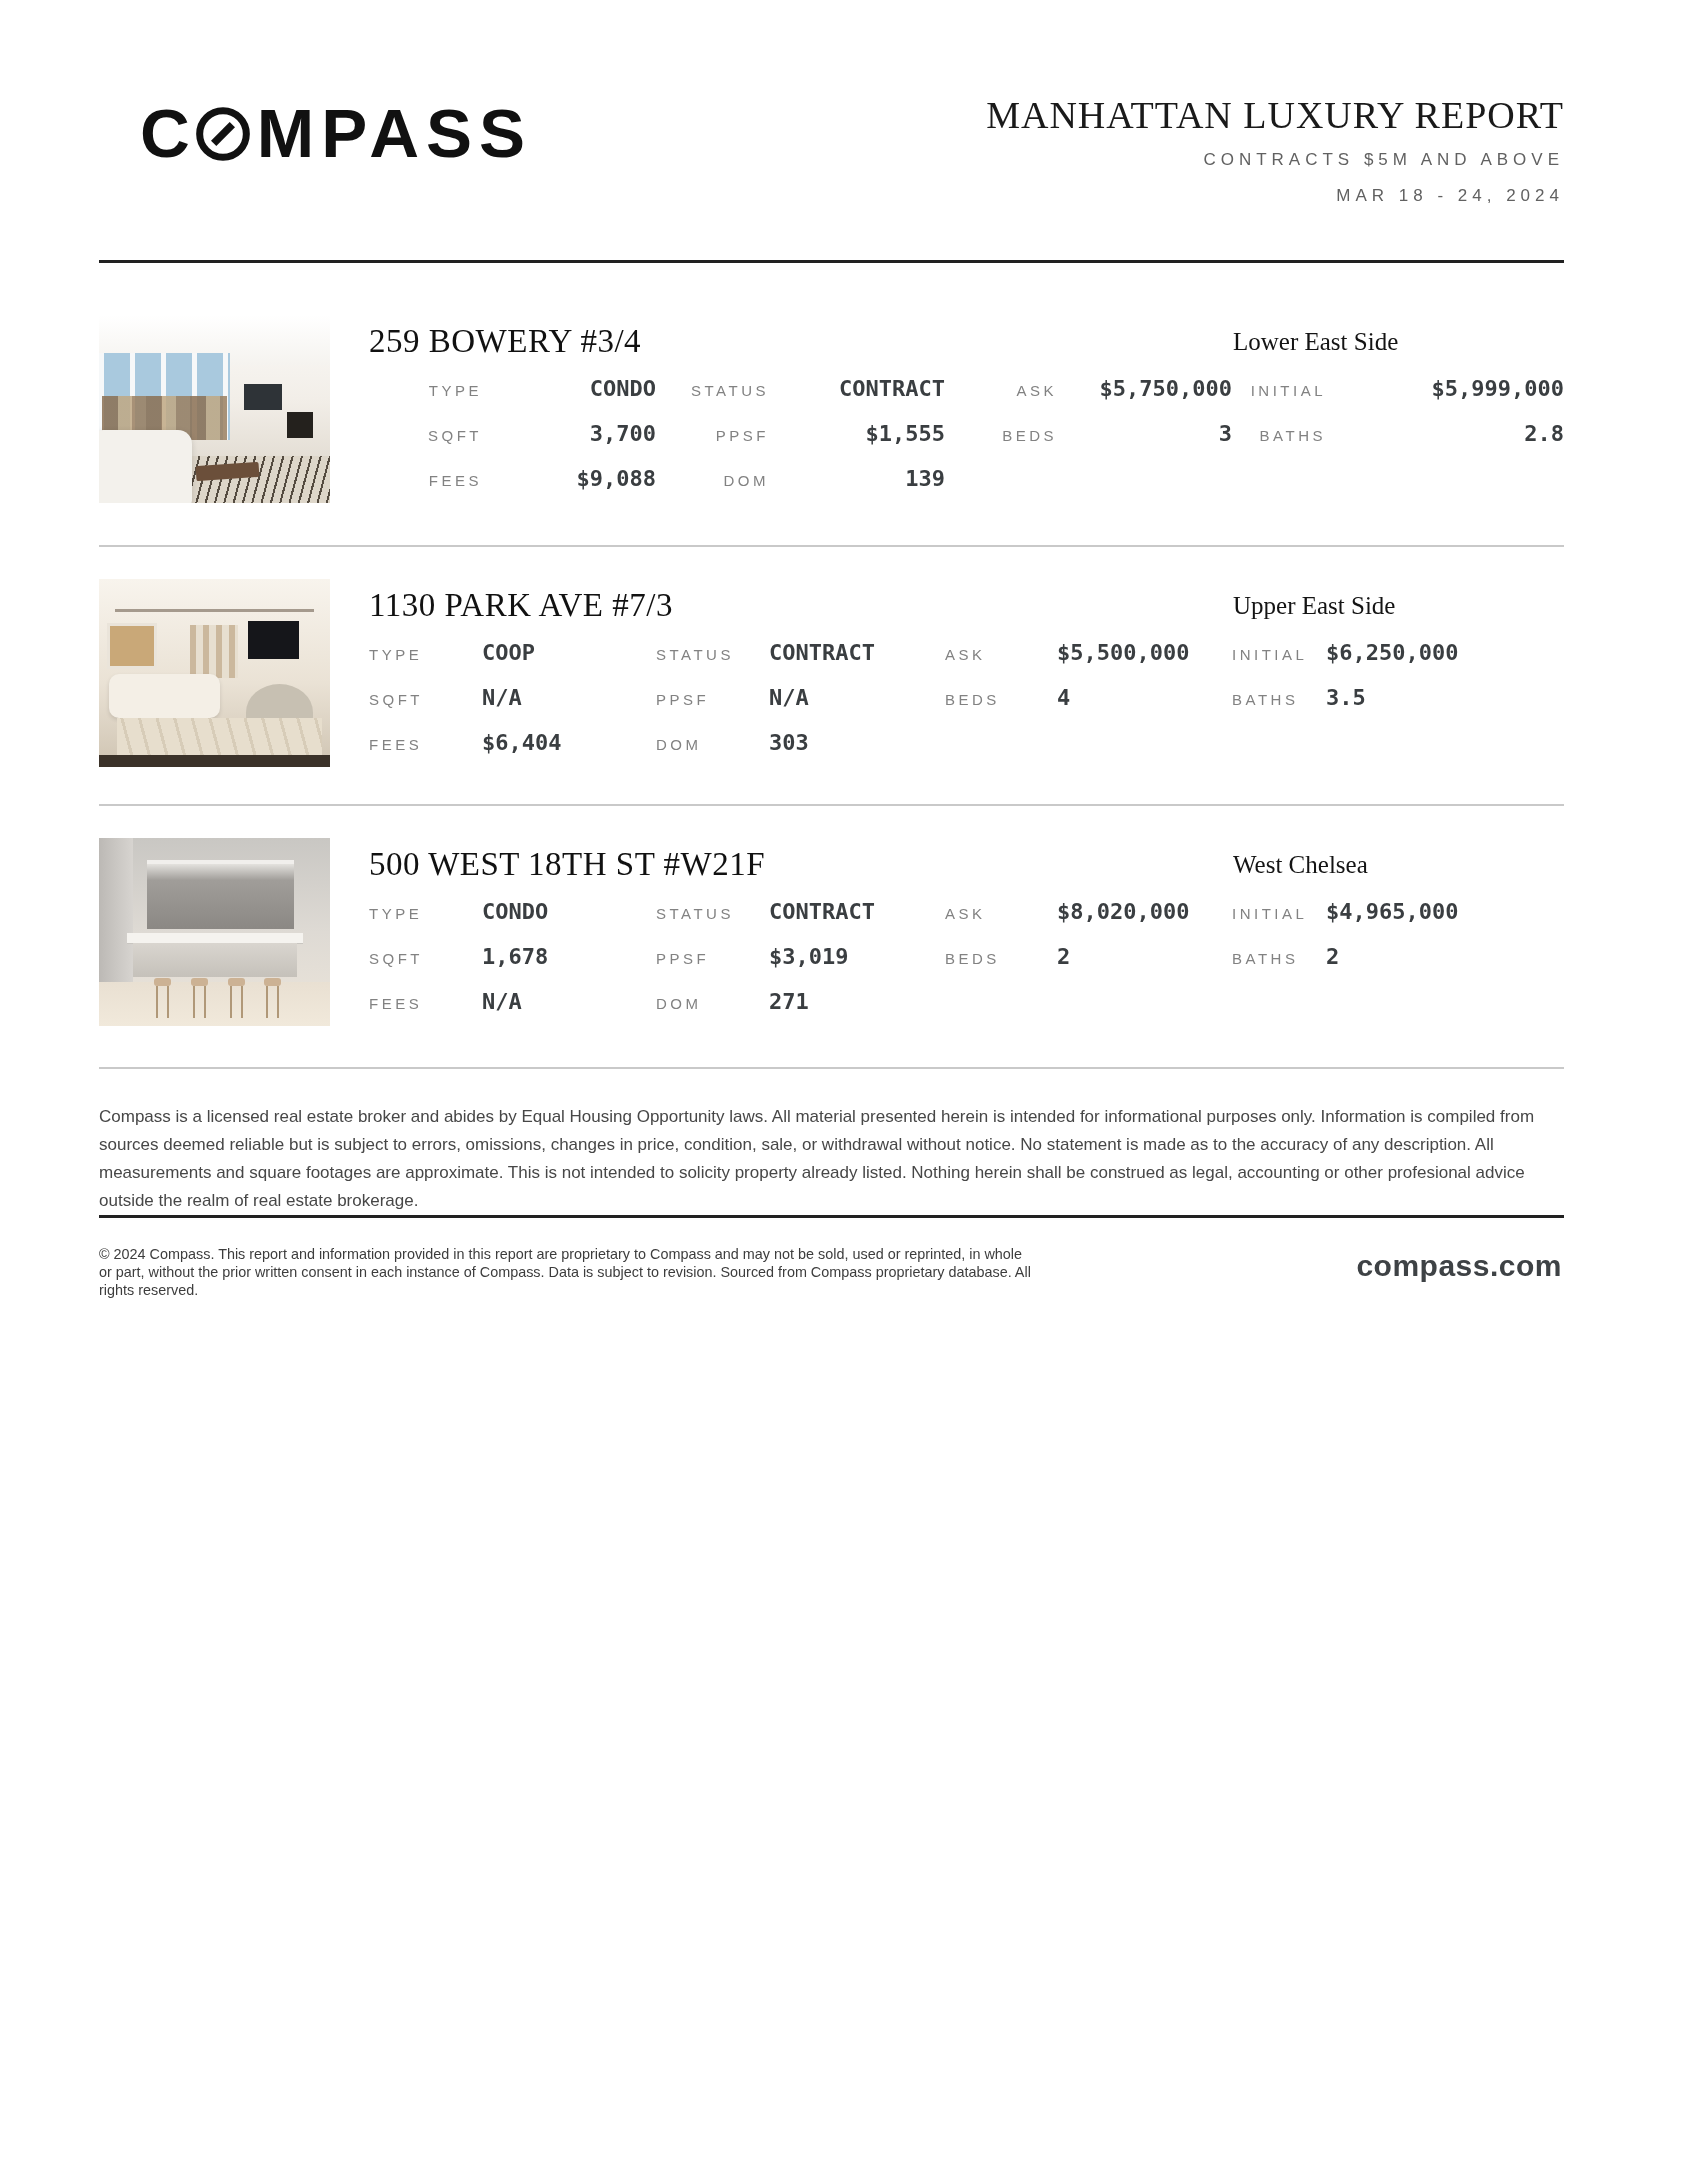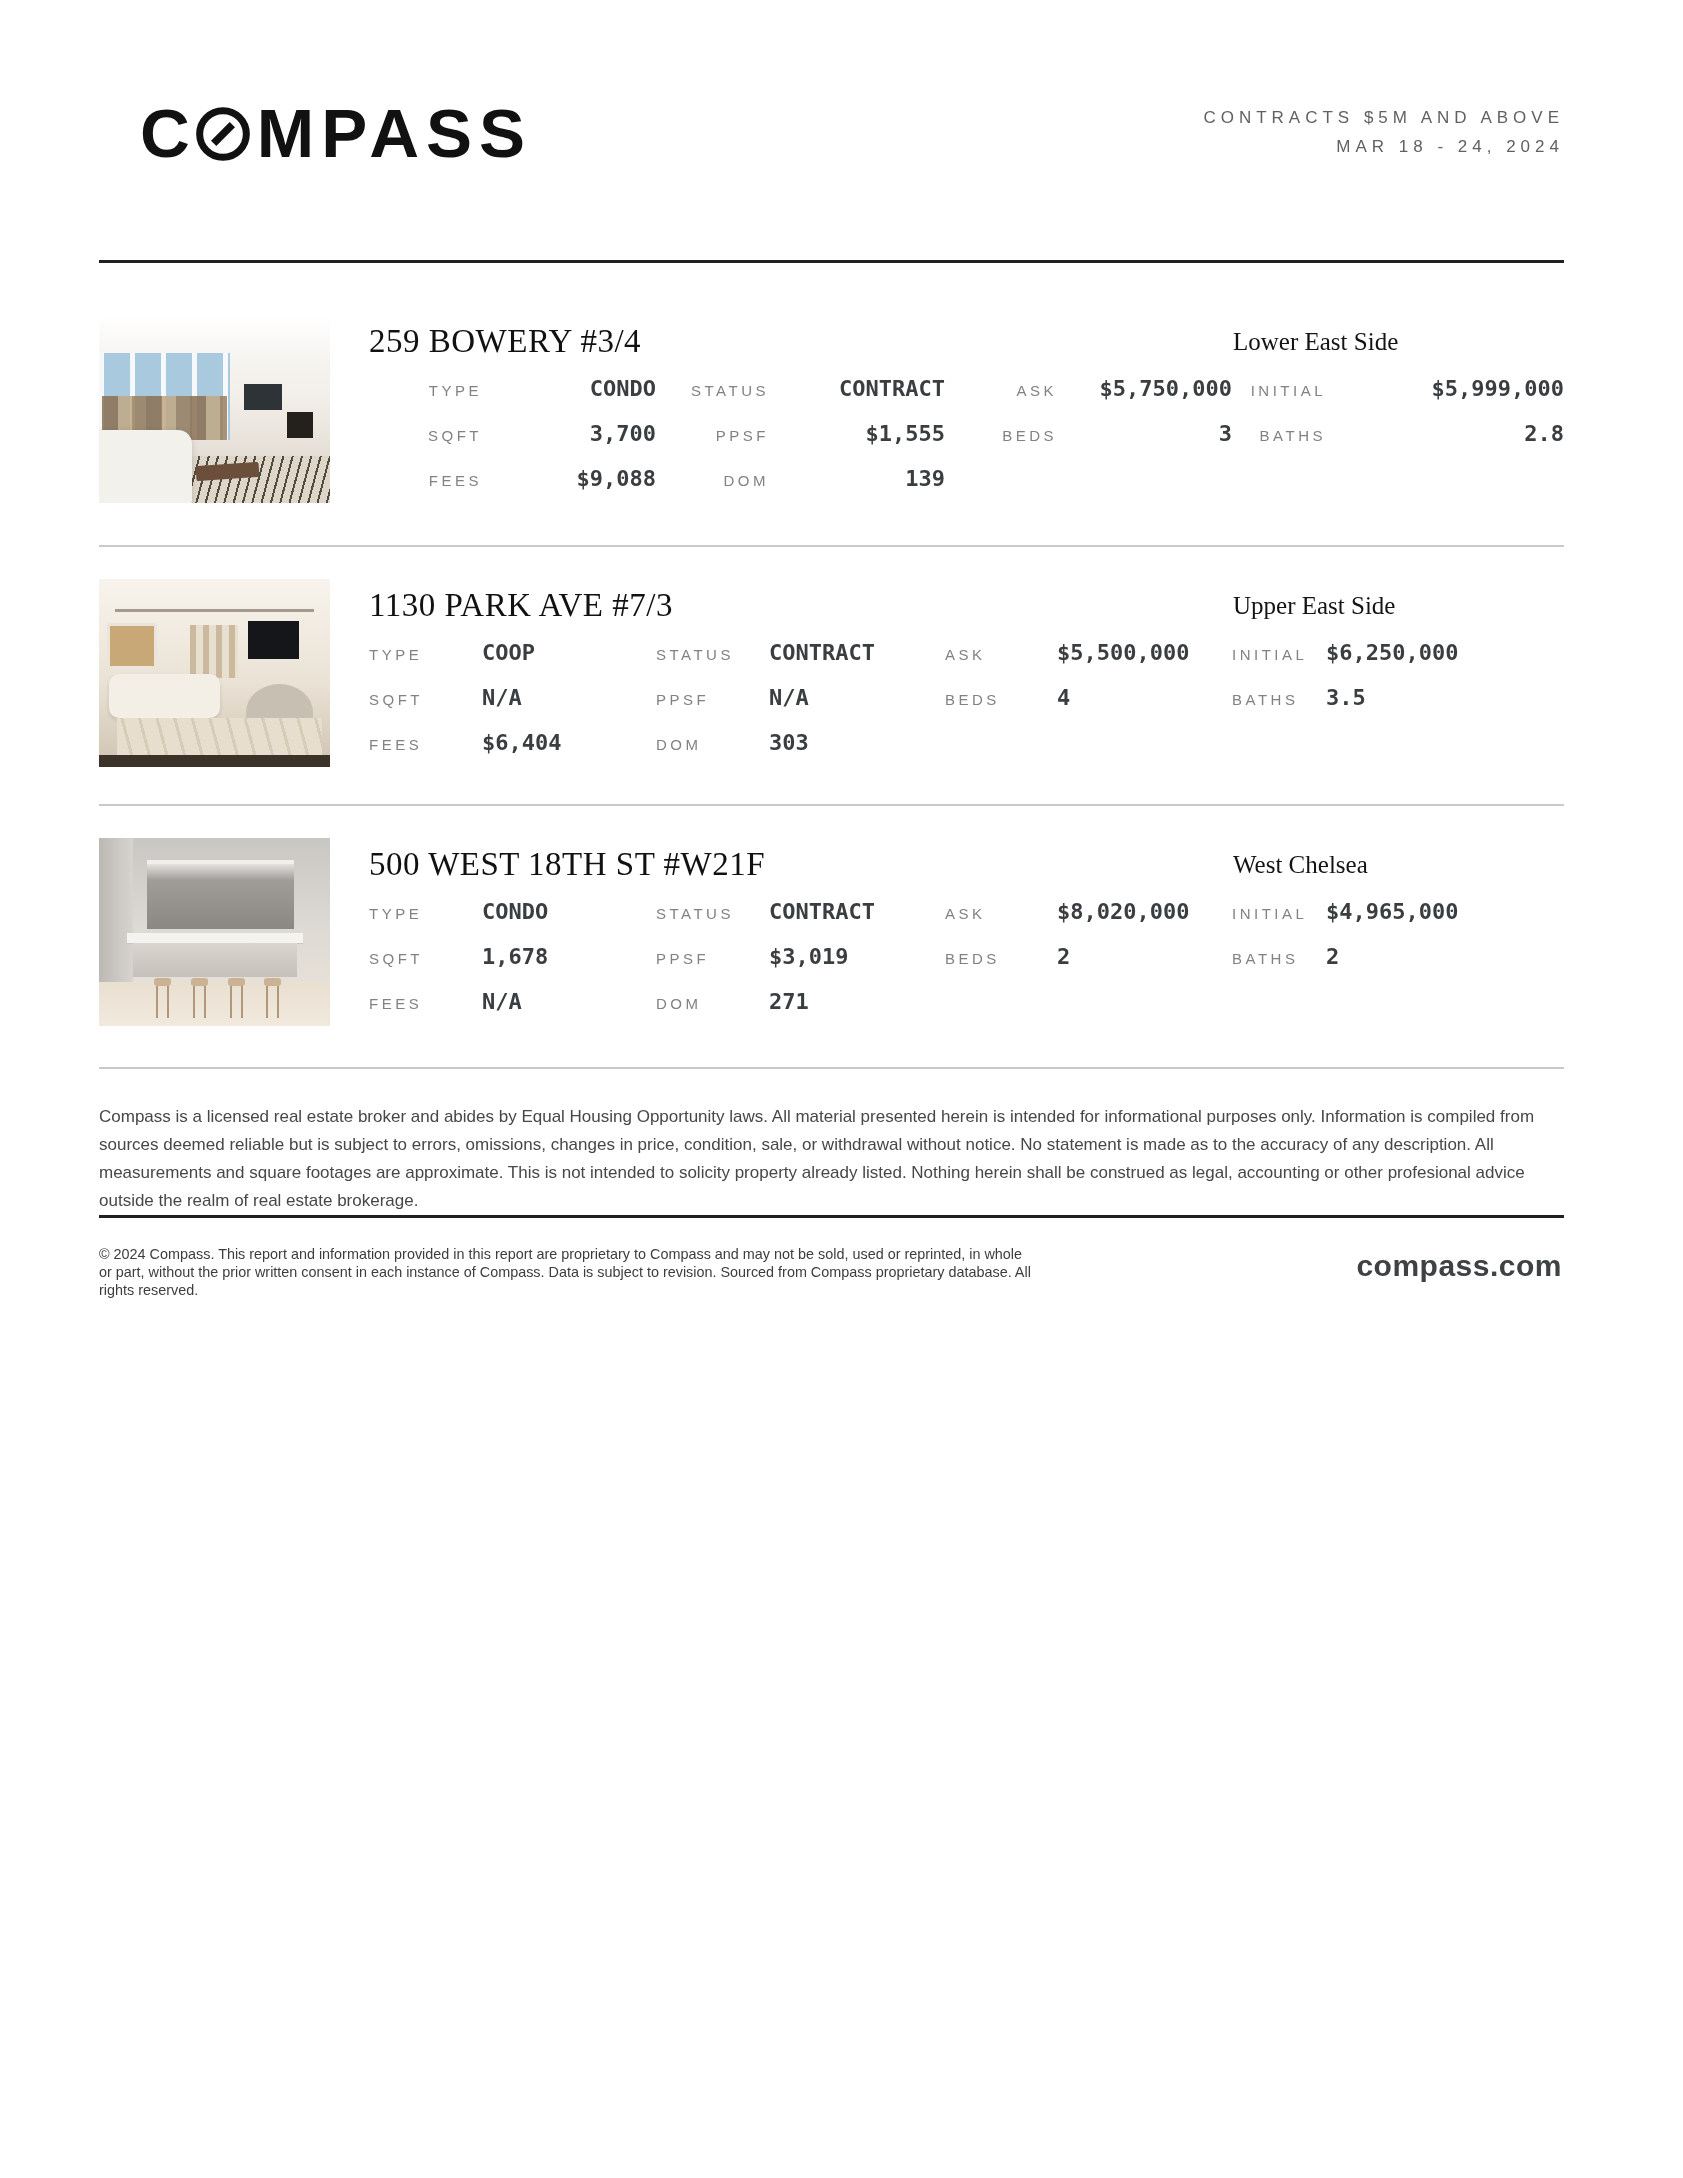--- a/index.html
+++ b/index.html
@@ -8,21 +8,21 @@
 
   
   .logo{position:absolute;left:140px;top:99px;display:flex;align-items:center;
         font-family:"Liberation Sans",sans-serif;font-weight:700;font-size:69px;
         letter-spacing:7px;color:#111;line-height:1;}
   .logo .lg-o{width:56px;height:56px;margin:0 6px 0 -2px;display:block;}
   .hdr-right{position:absolute;right:119px;top:95px;text-align:right;}
   .hdr-title{font-family:"Liberation Serif",serif;font-size:38px;color:#1a1a1a;
              letter-spacing:1px;line-height:1.1;}
   .hdr-sub{margin-top:13px;font-size:17px;letter-spacing:5px;color:#616161;}
-  .hdr-date{margin-top:9px;font-size:17px;letter-spacing:5px;color:#616161;}
+  .hdr-date{margin-top:16px;font-size:17px;letter-spacing:5px;color:#616161;}
 
   
   .rule{position:absolute;left:99px;width:1465px;}
   .rule-dark{height:3px;background:#212121;}
   .rule-light{height:2px;background:#c9c9c9;}
 
   
   .listing{position:absolute;left:99px;width:1465px;height:193px;}
   .photo{position:absolute;left:0;top:0;width:231px;height:188px;overflow:hidden;background:#eee;}
   .photo *{position:absolute;}
@@ -96,20 +96,21 @@
   <div class="logo">
     <span>C</span>
     <svg class="lg-o" viewBox="0 0 60 60">
       <circle cx="30" cy="30" r="25" fill="none" stroke="#111" stroke-width="7.5"></circle>
       <line x1="20" y1="40" x2="40" y2="20" stroke="#111" stroke-width="8"></line>
     </svg>
     <span>MPASS</span>
   </div>
 
   <div class="hdr-right">
+    <div class="hdr-title">MANHATTAN LUXURY REPORT</div>
     <div class="hdr-sub">CONTRACTS $5M AND ABOVE</div>
     <div class="hdr-date">MAR 18 - 24, 2024</div>
   </div>
 
   <div class="rule rule-dark" style="top:260px;"></div>
 
   <div class="listing" style="top:315px;text-align:right;">
     <div class="photo p1">
       <div class="p1-ceiling"></div>
       <div class="p1-win"></div>

